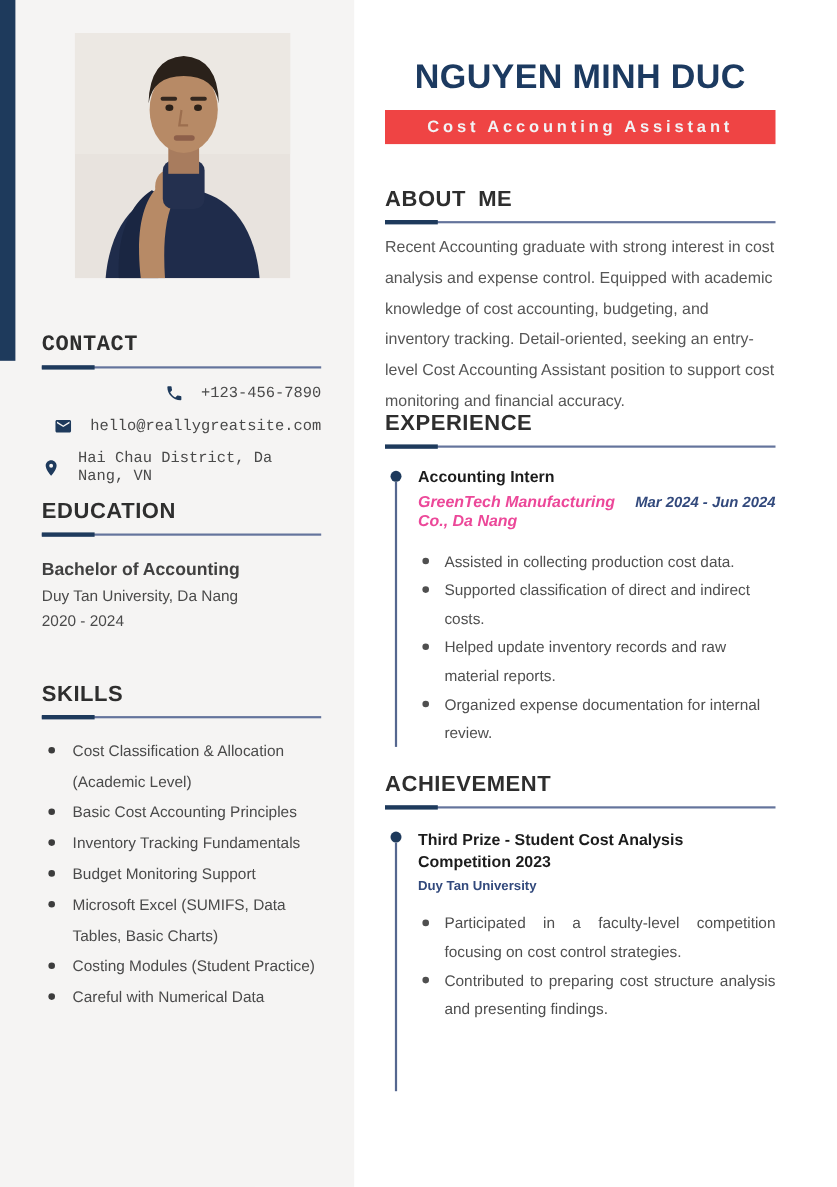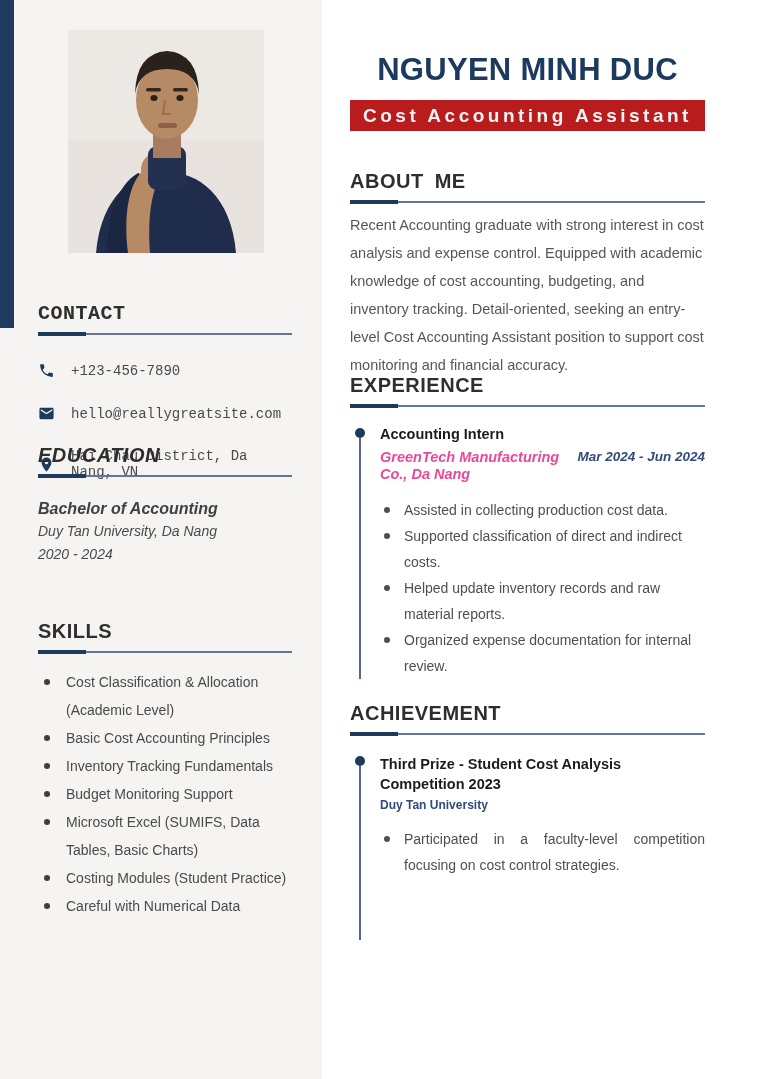--- a/index.html
+++ b/index.html
@@ -11,37 +11,37 @@
 
   
   .heading{margin:0;font-size:20px;font-weight:700;color:#2e2e2e;letter-spacing:.5px;word-spacing:5px;}
   .rule{position:relative;height:5px;margin-top:6px;}
   .rule .thin{position:absolute;left:0;right:0;top:2px;height:2px;background:#64749c;}
   .rule .thick{position:absolute;left:0;top:1px;width:48px;height:4px;background:#1e3a5c;}
 
   
   .sec{position:absolute;left:38px;width:254px;}
   .contact-sec{top:302px;font-family:Liberation Mono, monospace;}
-  .education-sec{top:444px;font-style:italic;}
+  .education-sec{top:454px;}
   .skills-sec{top:620px;}
   .contact-list{margin-top:12px;}
-  .contact-row{display:flex;align-items:center;margin-top:26px;}
+  .contact-row{display:flex;align-items:center;margin-top:13px;justify-content:flex-end;}
   .contact-row svg{flex:0 0 17px;width:17px;height:17px;margin-right:16px;}
   .contact-text{font-size:14px;color:#4a4a4a;}
   .degree{margin-top:22px;font-size:16px;font-weight:700;color:#404040;}
   .edu-line{margin-top:4px;font-size:14px;color:#4a4a4a;line-height:19px;}
   ul.dotlist{list-style:none;margin:14px 0 0;padding:0;}
   ul.dotlist li{position:relative;padding-left:28px;font-size:14px;color:#4a4a4a;line-height:28px;}
   ul.dotlist li::before{content:"";position:absolute;left:6px;top:11px;width:6px;height:6px;border-radius:50%;background:#3c3c3c;}
 
   
   .main-col{position:absolute;left:350px;width:355px;}
   .name{top:52px;text-align:center;font-size:31px;font-weight:700;color:#1c3a60;letter-spacing:.3px;}
-  .titlebar{top:100px;height:31px;background:#b91c1c;display:flex;align-items:center;justify-content:center;
-            color:#f2f3f5;font-size:19px;font-weight:700;letter-spacing:3.5px;}
+  .titlebar{top:100px;height:31px;background:#ef4444;display:flex;align-items:center;justify-content:center;
+            color:#f2f3f5;font-size:15px;font-weight:700;letter-spacing:3.5px;}
   .about-sec{top:170px;}
   .about-text{margin:7px 0 0;font-size:14.5px;line-height:28px;color:#565656;}
   .experience-sec{top:374px;}
   .achievement-sec{top:702px;}
 
   .timeline{position:relative;margin-top:18px;margin-left:6px;padding-left:24px;}
   .timeline::before{content:"";position:absolute;left:3px;top:12px;bottom:0;width:2px;background:#55678f;}
   .timeline .dot{position:absolute;left:-1px;top:2px;width:10px;height:10px;border-radius:50%;background:#1e3a5c;}
   .role{font-size:14.5px;font-weight:700;color:#1c1c1c;}
   .meta-row{display:flex;margin-top:7px;}
@@ -179,16 +179,17 @@
         <span class="thin"></span>
         <span class="thick"></span>
       </div>
     <div class="timeline pad-bottom">
       <span class="dot"></span>
       <div class="ach-title">Third Prize - Student Cost Analysis Competition 2023</div>
       <div class="org">Duy Tan University</div>
       <ul class="exp-bullets justify">
 
       <li>Participated in a faculty-level competition focusing on cost control strategies.</li>
+          <li>Contributed to preparing cost structure analysis and presenting findings.</li>
         </ul>
     </div>
   </section>
 </div>
 
 </body></html>

